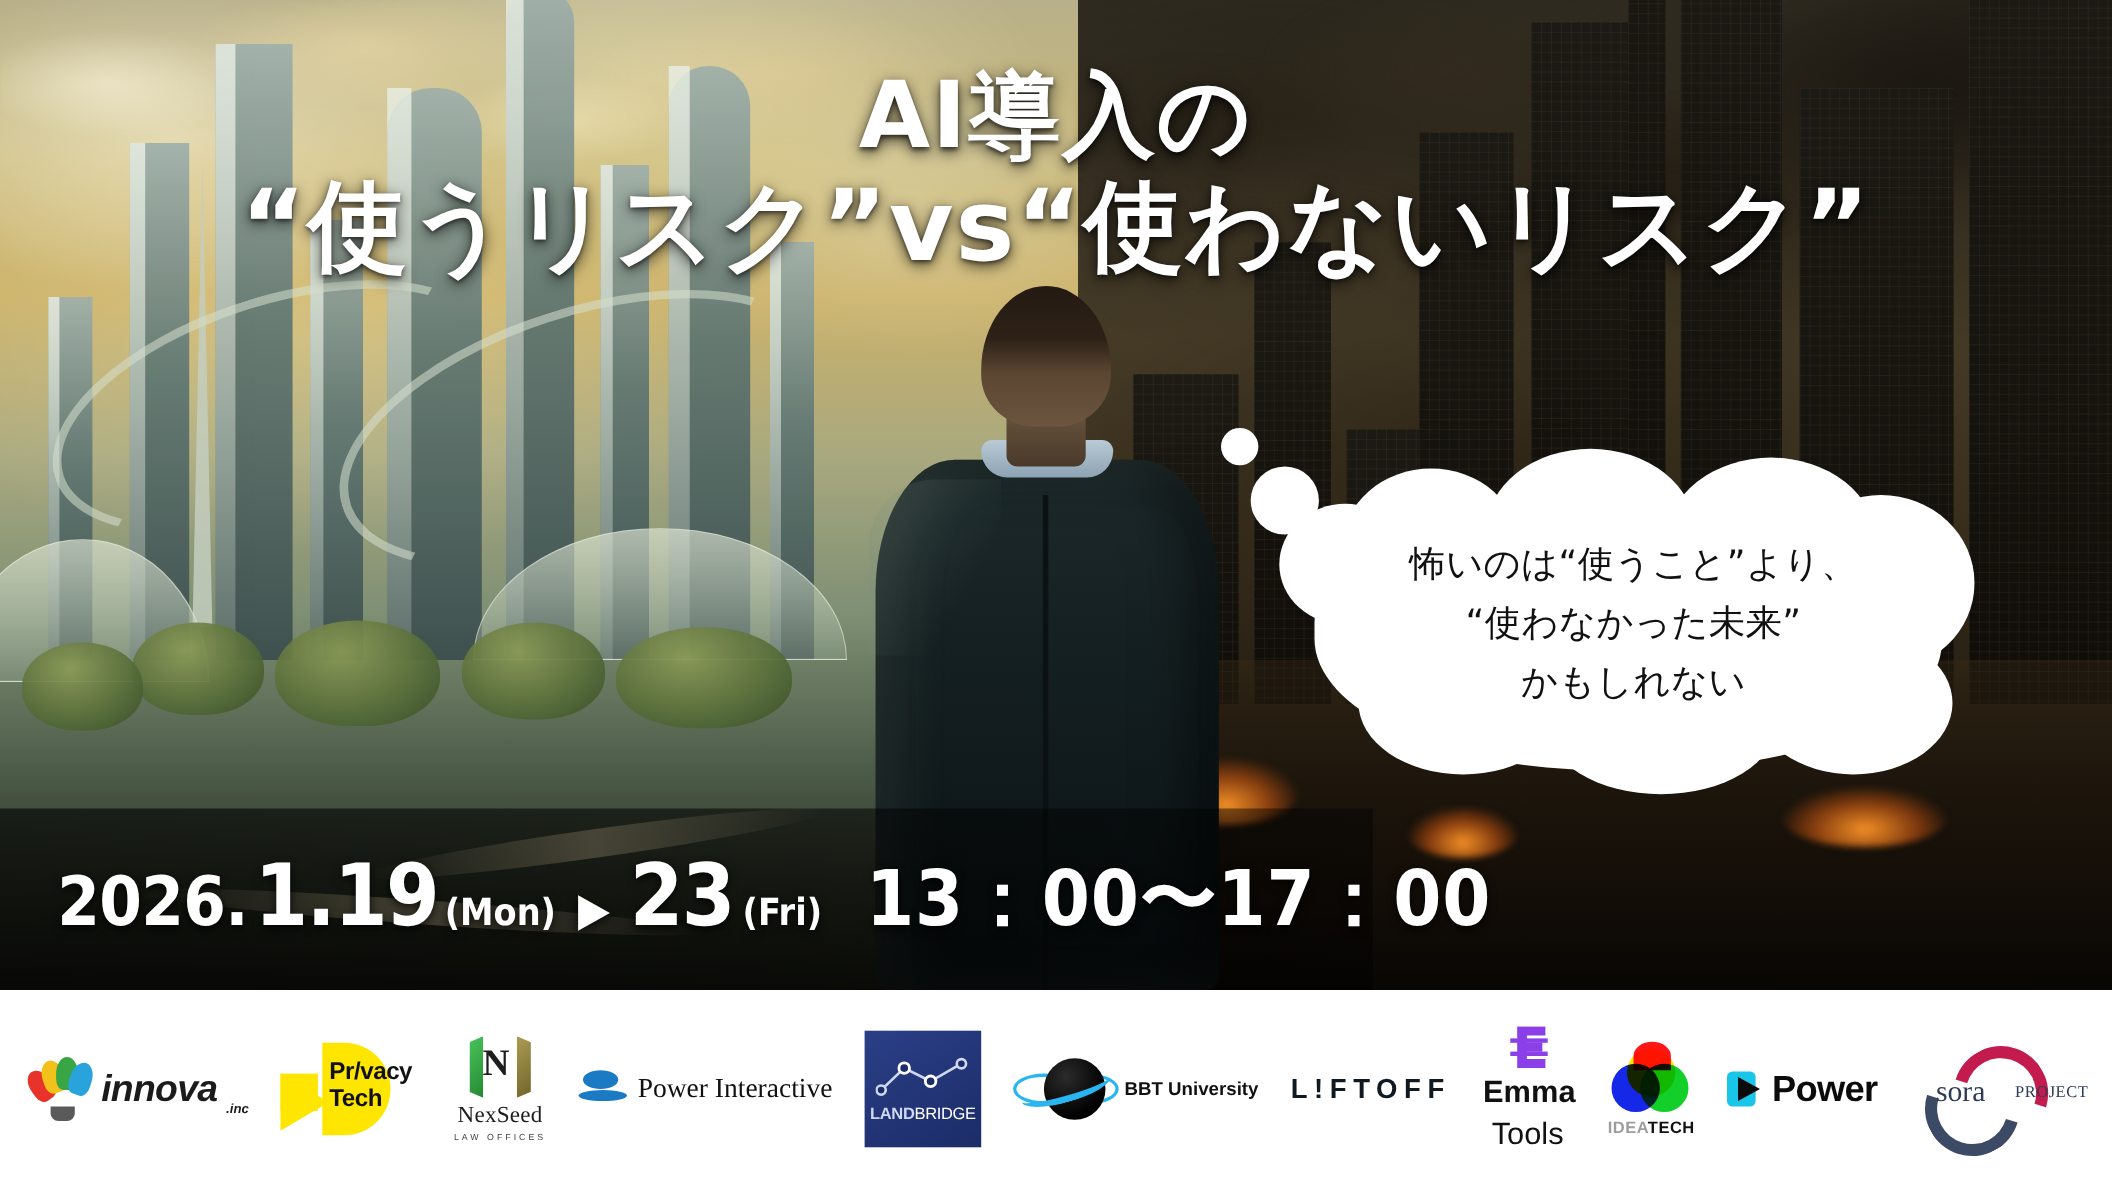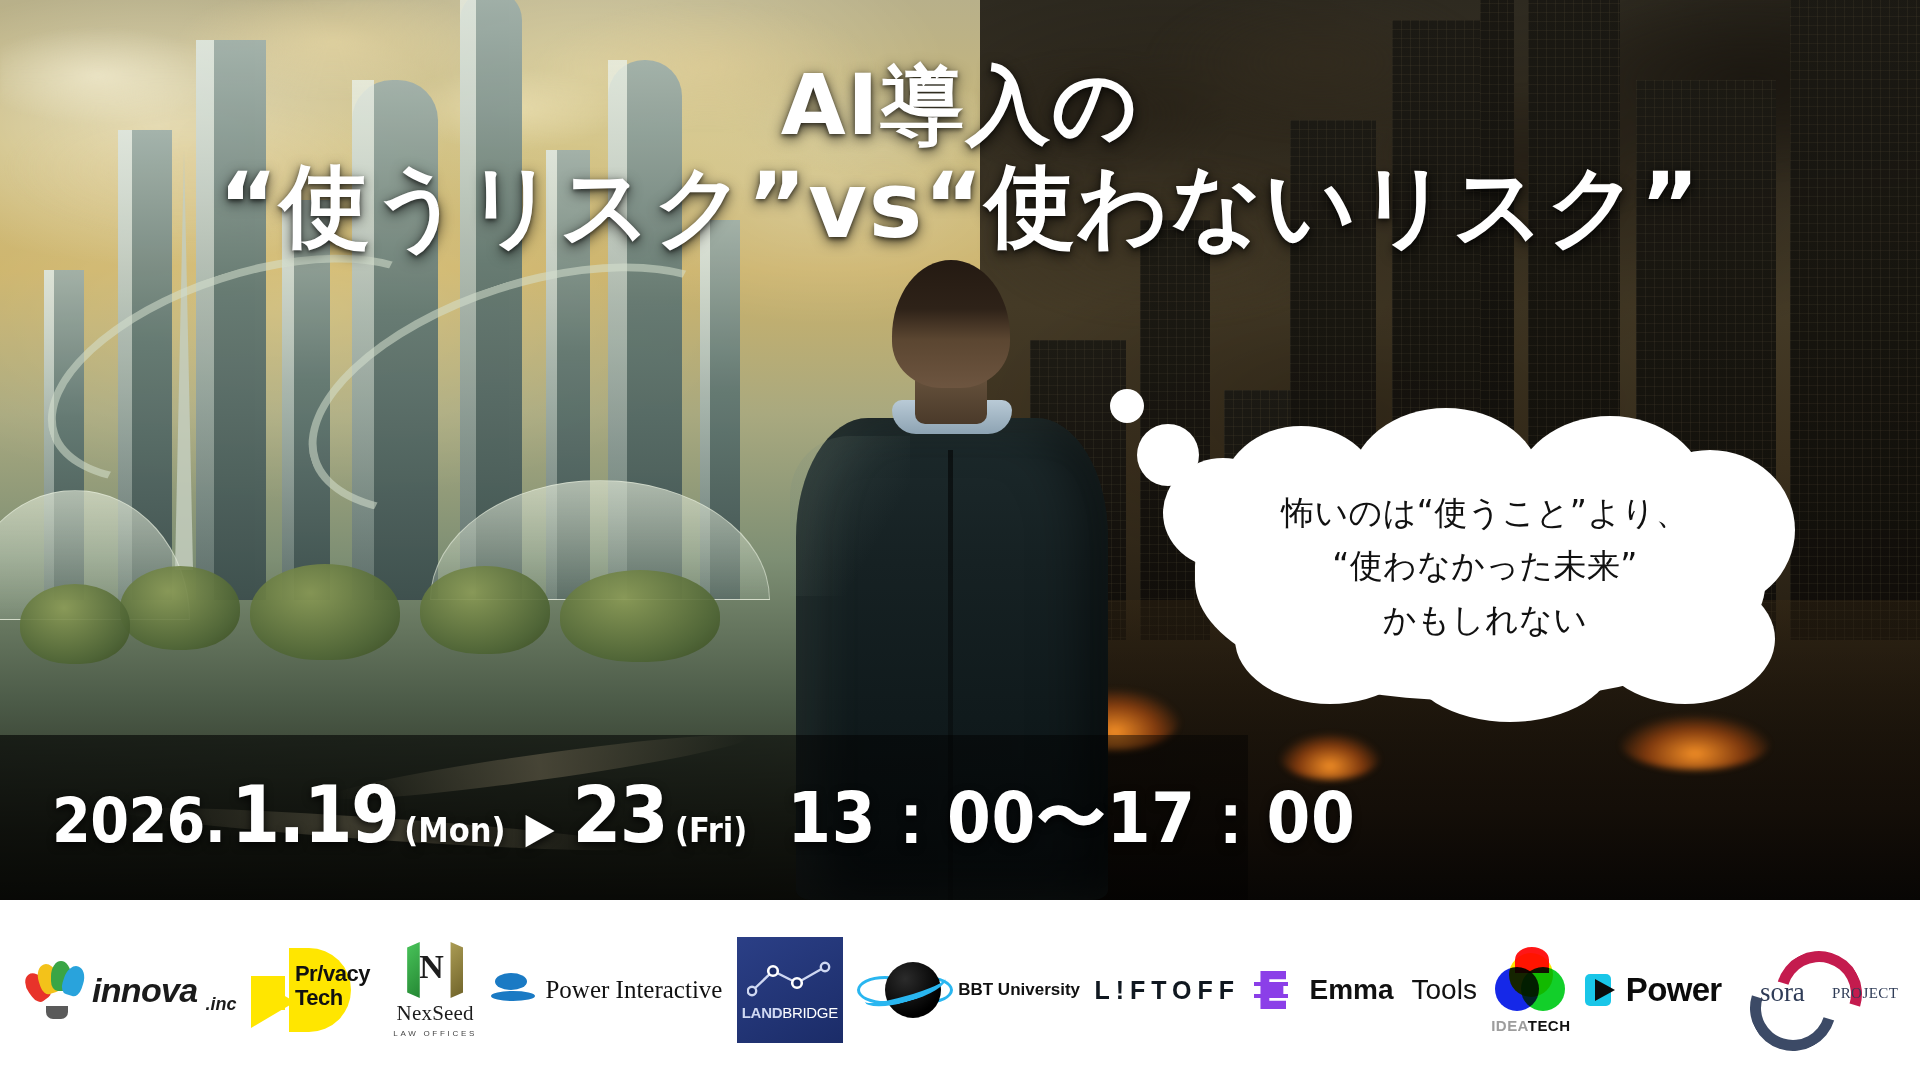--- a/index.html
+++ b/index.html
@@ -215,21 +215,21 @@
     padding:0 34px;
   }
   .logo { display:flex; align-items:center; justify-content:center; }
 
   
   .innova { gap:12px;font-style:italic; }
   .bulb { position:relative; width:46px; height:58px; }
   .bulb .petal{ position:absolute; width:20px; height:30px; border-radius:60% 60% 40% 40%; transform-origin:bottom center;}
   .bulb .base{ position:absolute; left:12px; bottom:0; width:22px; height:13px; background:#5a5a5a; border-radius:0 0 7px 7px;}
   .innova-txt{ font-size:34px; font-weight:700; color:#1b1b1b; letter-spacing:-.02em; }
-  .innova-inc{ font-size:18px; font-weight:700; color:#1b1b1b; margin-left:-4px; align-self:flex-end; padding-bottom:4px;}
+  .innova-inc{ font-size:12px; font-weight:700; color:#1b1b1b; margin-left:-4px; align-self:flex-end; padding-bottom:4px;}
 
   
   .ptech{ position:relative; width:128px; height:84px;}
   .ptech .ybody{ position:absolute; left:38px; top:0; width:62px; height:84px; background:#ffe600; border-radius:0 42px 42px 0;}
   .ptech .yarrow{ position:absolute; left:0; top:28px; width:0; height:0; border-top:26px solid transparent; border-bottom:26px solid transparent; border-left:44px solid #ffe600;}
   .ptech .ystem{ position:absolute; left:0; top:28px; width:34px; height:34px; background:#ffe600;}
   .ptech .pt-t{ position:absolute; left:44px; top:14px; font-size:22px; font-weight:700; color:#111; line-height:1.08; letter-spacing:-.02em;}
 
   
   .nexseed{ flex-direction:column; gap:3px;}
@@ -260,21 +260,21 @@
   .bbt-mark .globe{ position:absolute; left:28px; top:0; width:56px; height:56px; border-radius:50%; background:radial-gradient(circle at 36% 30%,#2b2b2b,#000 70%);}
   .bbt-mark .ring1{ left:0; top:14px; width:56px; height:28px; border:3px solid #29b6f0; border-radius:50%; position:absolute;}
   .bbt-mark .ring2{ left:40px; top:14px; width:56px; height:28px; border:3px solid #29b6f0; border-radius:50%; position:absolute;}
   .bbt-mark .swoosh{ position:absolute; left:6px; top:16px; width:84px; height:24px; border-bottom:6px solid #29b6f0; border-radius:50%; transform:rotate(-16deg);}
   .bbt-txt{ font-size:17px; font-weight:700; color:#111;}
 
   
   .liftoff{ font-size:25px; font-weight:700; letter-spacing:.24em; color:#101820;}
 
   
-  .emma{ gap:21px;}
+  .emma{ gap:6px;flex-direction:column;}
   .emma-mark{ position:relative; width:34px; height:38px;}
   .emma-mark .e{ position:absolute; left:6px; top:0; width:26px; height:38px; background:#8b3fe8; clip-path:polygon(0 0,100% 0,100% 22%,34% 22%,34% 39%,88% 39%,88% 61%,34% 61%,34% 78%,100% 78%,100% 100%,0 100%);}
   .emma-mark .s1{ position:absolute; left:0; top:11px; width:34px; height:4px; background:#8b3fe8;}
   .emma-mark .s2{ position:absolute; left:0; top:23px; width:34px; height:4px; background:#8b3fe8;}
   .emma-b{ font-size:28px; font-weight:700; color:#111;}
   .emma-n{ font-size:28px; font-weight:400; color:#111; margin-left:-3px;}
 
   
   .ideatech{ flex-direction:column; gap:4px;}
   .it-mark{ position:relative; width:72px; height:66px;}

